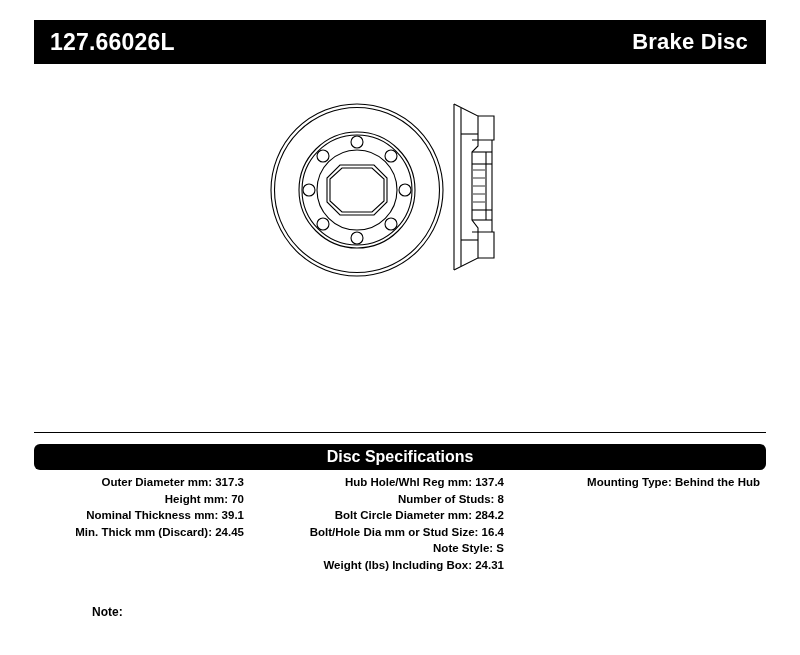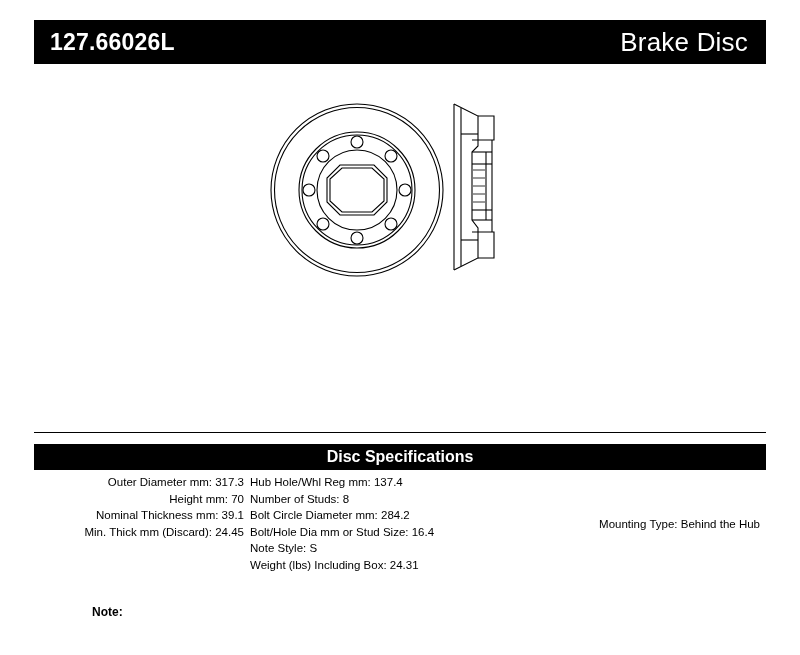--- a/index.html
+++ b/index.html
@@ -38,22 +38,22 @@
   }
   .part-number {
     color: #ffffff;
     font-size: 23px;
     font-weight: bold;
     letter-spacing: 0.2px;
     line-height: 1;
   }
   .product-type {
     color: #ffffff;
-    font-size: 26px;
-    font-weight: normal;
+    font-size: 22px;
+    font-weight: bold;
     letter-spacing: 0.2px;
     line-height: 1;
   }
 
   
   .drawing {
     position: absolute;
     left: 270px;
     top: 95px;
     width: 270px;
@@ -81,20 +81,21 @@
   .spec-title-bar {
     position: absolute;
     left: 34px;
     top: 444px;
     width: 732px;
     height: 26px;
     background: #000000;
     display: flex;
     align-items: center;
     justify-content: center;
+    border-radius: 6px;
   }
   .spec-title {
     color: #ffffff;
     font-size: 16px;
     font-weight: bold;
   }
 
   
   .spec-columns {
     position: absolute;
@@ -107,31 +108,31 @@
   .spec-col {
     box-sizing: border-box;
   }
   .spec-col-1 {
     width: 216px;
     text-align: right;
     padding-right: 6px;
   }
   .spec-col-2 {
     width: 260px;
+    text-align: right;
     padding-right: 6px;
   }
   .spec-col-3 {
     width: 256px;
     text-align: right;
     padding-right: 6px;
-    margin-top: 42px;
   }
   .spec-line {
     font-size: 11.5px;
-    font-weight: normal;
+    font-weight: bold;
     line-height: 16.5px;
     white-space: nowrap;
   }
 
   
   .note {
     position: absolute;
     left: 92px;
     top: 605px;
     font-size: 12px;

